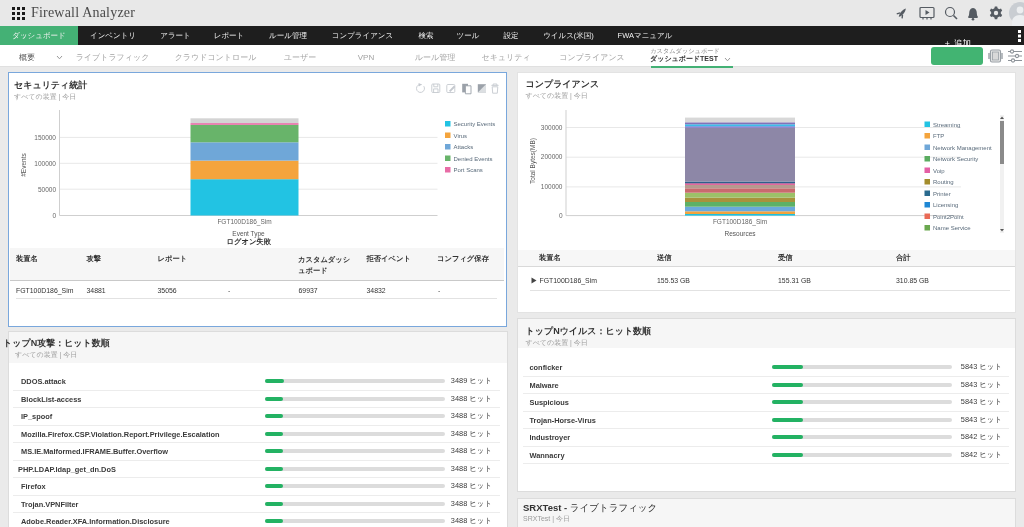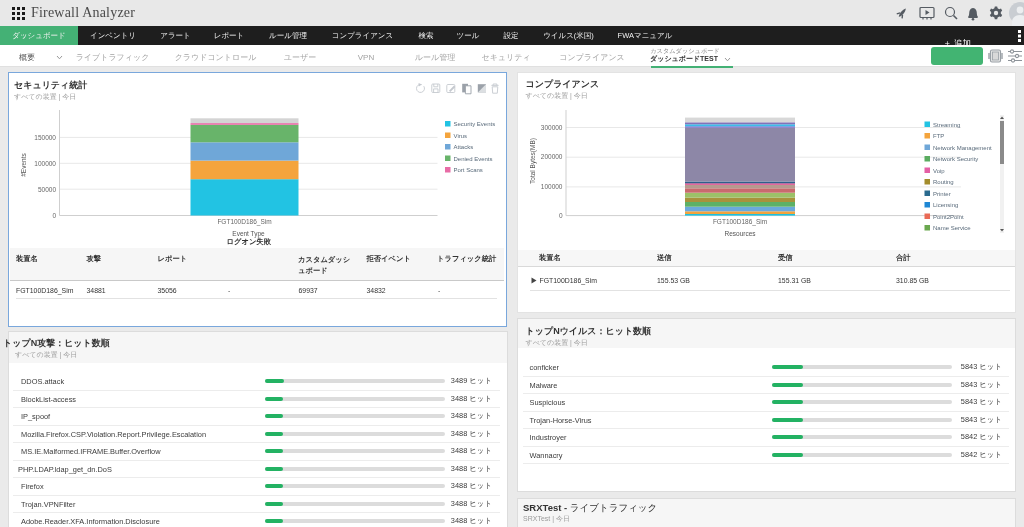--- a/index.html
+++ b/index.html
@@ -15,21 +15,21 @@
 #navbar { left:0; top:26px; width:1024px; height:19px; background:#1e1e1e; }
 .navtab { top:36px; font-size:7.5px; color:#f2f2f2; white-space:nowrap; }
 #navactive { left:0; top:26px; width:78px; height:19px; background:#44b175; }
 
 #subnav { left:0; top:45px; width:1024px; height:22px; background:#ffffff; border-bottom:1px solid #e0e0e0; }
 .subitem { top:56.5px; font-size:8px; color:#a3a3a3; white-space:nowrap; }
 
 .card { background:#fff; border:1px solid #dcdcdc; }
 .ctitle { font-size:9px; font-weight:bold; color:#333; white-space:nowrap; }
 .csub { font-size:7px; color:#9b9b9b; white-space:nowrap; }
-.rowname { font-size:7.4px; color:#3a3a3a; white-space:nowrap; }
+.rowname { font-size:7.4px; color:#3a3a3a; white-space:nowrap;font-weight:bold; }
 .rowval { font-size:7.4px; color:#3a3a3a; white-space:nowrap; text-align:right; }
 .track { height:4px; border-radius:2px; background:#dcdcdc; }
 .fill { height:4px; border-radius:2px; background:#23b263; }
 .sep { height:1px; background:#ececec; }
 .th { font-size:7.3px; font-weight:bold; color:#333; white-space:nowrap; }
 .td { font-size:6.9px; color:#333; white-space:nowrap; }
 </style>
 </head>
 <body>
 <div id="topbar" class="abs"></div>
@@ -192,21 +192,21 @@
  </g>
 </svg>
 
 <div class="abs" style="left:10px;top:248px;width:494px;height:33px;background:#f6f6f6;border-bottom:1px solid #c9c9c9"></div>
 <div class="th abs" style="left:16px;top:253.5px">装置名</div>
 <div class="th abs" style="left:86.5px;top:253.5px">攻撃</div>
 <div class="th abs" style="left:157.5px;top:253.5px">レポート</div>
 <div class="th abs" style="left:226.5px;top:237px">ログオン失敗</div>
 <div class="th abs" style="left:298px;top:253.5px;width:53px;white-space:normal;line-height:11px">カスタムダッシュボード</div>
 <div class="th abs" style="left:366.5px;top:253.5px">拒否イベント</div>
-<div class="th abs" style="left:437px;top:253.5px">トラフィック統計</div>
+<div class="th abs" style="left:437px;top:253.5px">コンフィグ保存</div>
 <div class="td abs cv" style="left:16px;top:289.5px">FGT100D186_Sim</div>
 <div class="td abs cv" style="left:86.5px;top:289.5px">34881</div>
 <div class="td abs cv" style="left:157.5px;top:289.5px">35056</div>
 <div class="td abs cv" style="left:228px;top:289.5px">-</div>
 <div class="td abs cv" style="left:298.5px;top:289.5px">69937</div>
 <div class="td abs cv" style="left:366.5px;top:289.5px">34832</div>
 <div class="td abs cv" style="left:438px;top:289.5px">-</div>
 <div class="abs" style="left:16px;top:297.5px;width:481px;height:1px;background:#e2e2e2"></div>
 
 <div class="card abs" style="left:517px;top:71.5px;width:499px;height:241.5px;border-color:#e3e3e3"></div>

